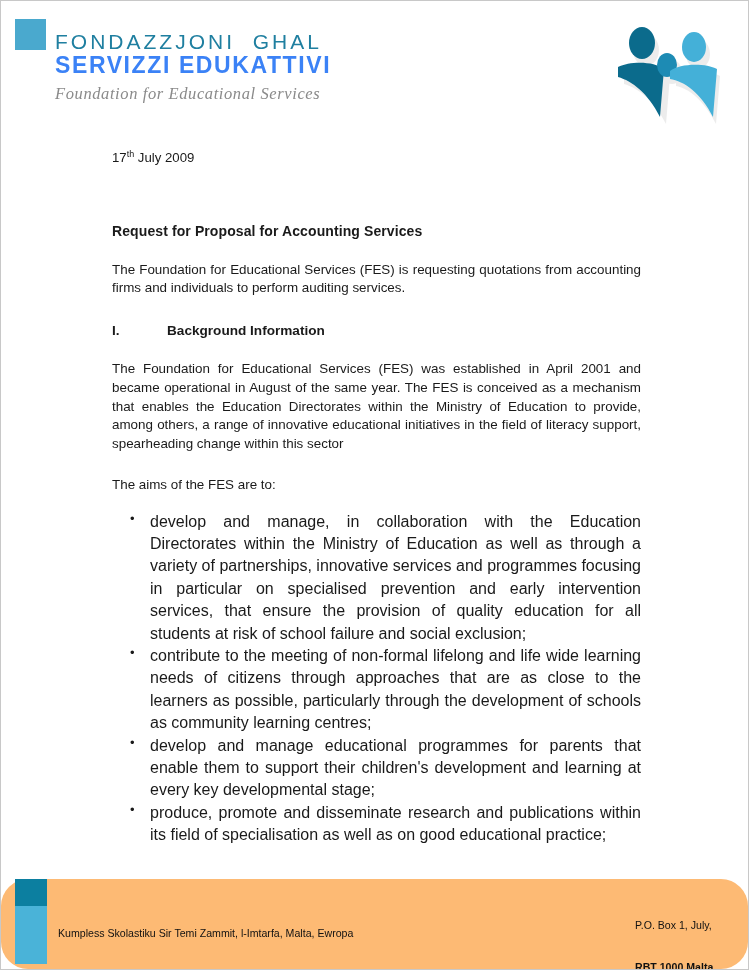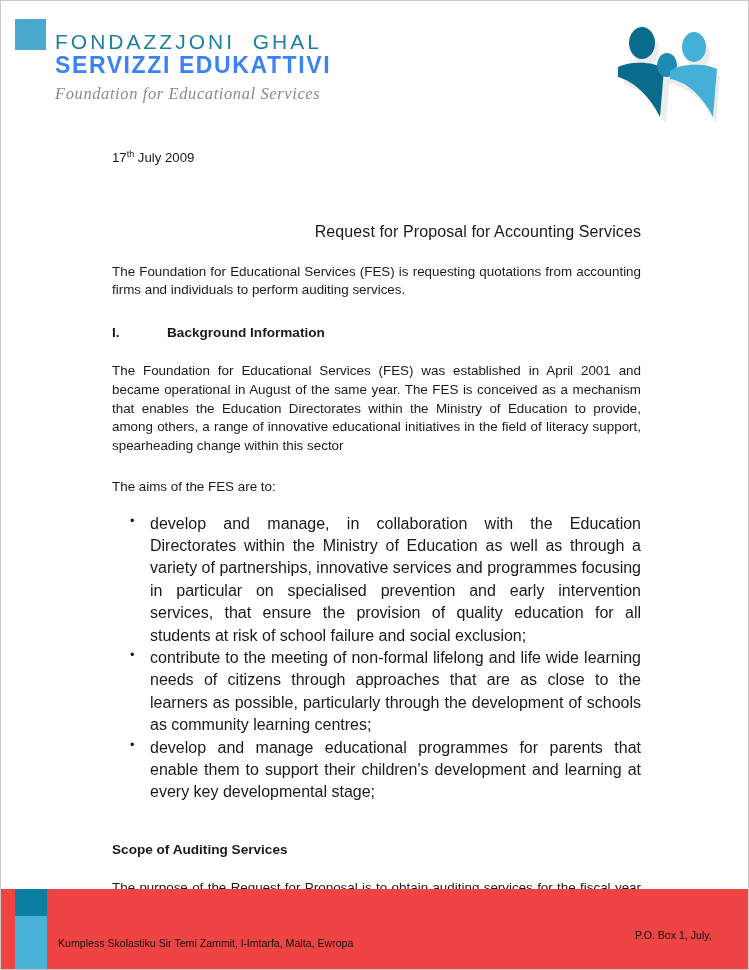--- a/index.html
+++ b/index.html
@@ -85,23 +85,23 @@
   .doc-date {
     font-size: 13.2px;
     line-height: 1.3;
     margin: 0 0 0 0;
   }
   .doc-date sup {
     font-size: 9px;
     vertical-align: super;
   }
   .doc-title {
-    text-align: right;
-    font-size: 16px;
-    font-weight: normal;
+    text-align: left;
+    font-size: 14px;
+    font-weight: bold;
     margin: 56px 0 0 0;
     letter-spacing: 0.1px;
   }
   p.body-text {
     font-size: 13.4px;
     line-height: 1.40;
     text-align: justify;
     margin: 22px 0 0 0;
   }
   .section-head {
@@ -139,22 +139,23 @@
     top: -1px;
     font-size: 13px;
   }
 
   
   .footer {
     position: absolute;
     left: 0;
     right: 0;
     bottom: 0;
-    height: 80px;
-    background: #ef4444;
+    height: 90px;
+    background: #fdba74;
+    border-radius: 27px;
   }
   .footer-bar-top {
     position: absolute;
     left: 14px;
     top: 0px;
     width: 32px;
     height: 27px;
     background: #0c7fa0;
   }
   .footer-bar-bottom {
@@ -236,20 +237,21 @@
     </div>
 
     <p class="body-text">The Foundation for Educational Services (FES) was established in April 2001 and became operational in August of the same year. The FES is conceived as a mechanism that enables the Education Directorates within the Ministry of Education to provide, among others, a range of innovative educational initiatives in the field of literacy support, spearheading change within this sector</p>
 
     <p class="body-text">The aims of the FES are to:</p>
 
     <ul class="aims">
       <li>develop and manage, in collaboration with the Education Directorates within the Ministry of Education as well as through a variety of partnerships, innovative services and programmes focusing in particular on specialised prevention and early intervention services, that ensure the provision of quality education for all students at risk of school failure and social exclusion;</li>
       <li>contribute to the meeting of non-formal lifelong and life wide learning needs of citizens through approaches that are as close to the learners as possible, particularly through the development of schools as community learning centres;</li>
       <li>develop and manage educational programmes for parents that enable them to support their children's development and learning at every key developmental stage;</li>
+      <li>produce, promote and disseminate research and publications within its field of specialisation as well as on good educational practice;</li>
     </ul>
 
     <h2 class="sub-head">Scope of Auditing Services</h2>
 
     <p class="body-text">The purpose of the Request for Proposal is to obtain auditing services for the fiscal year beginning January 1, 2008through December 31, 2008</p>
 
   </div>
 
   <div class="footer">
     <div class="footer-bar-top"></div>

